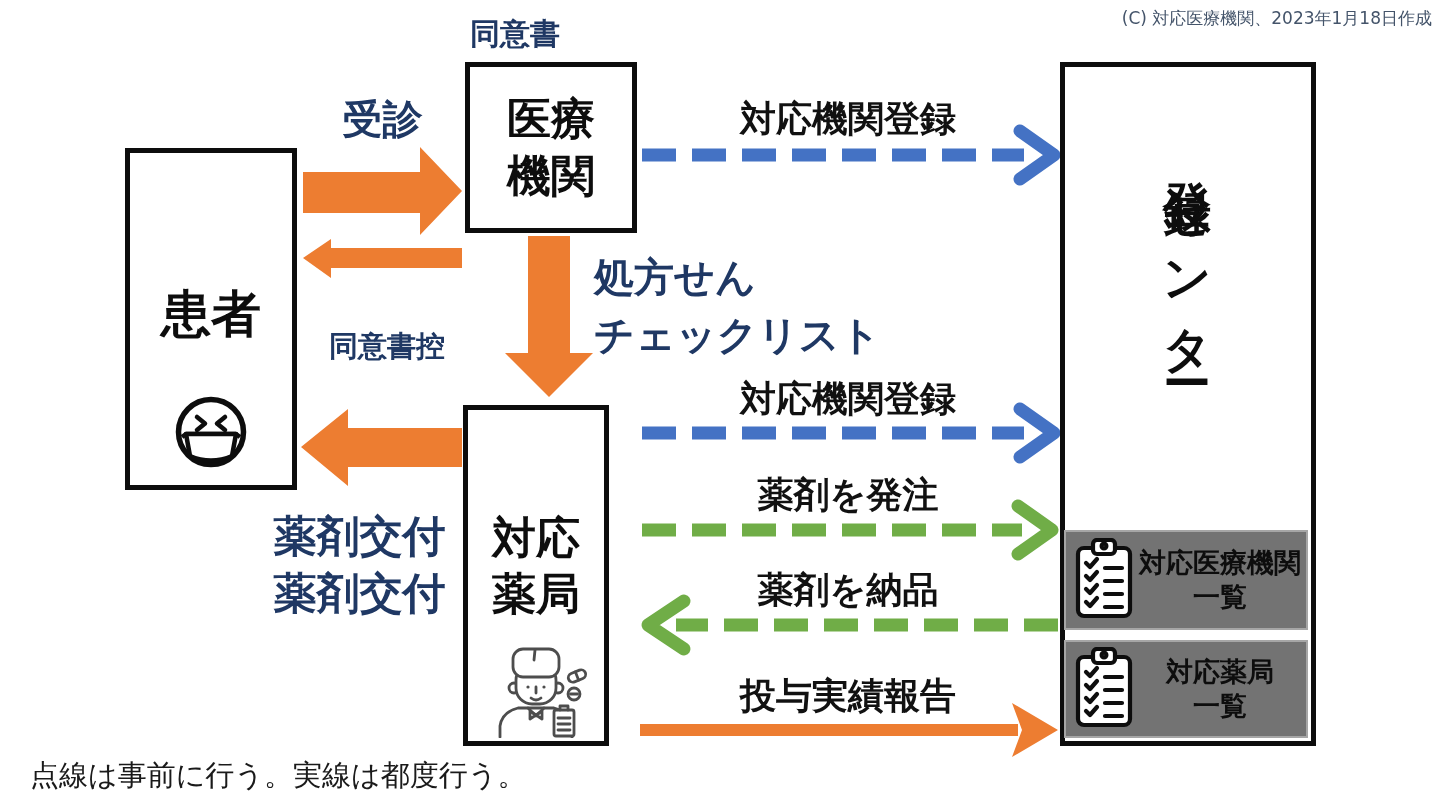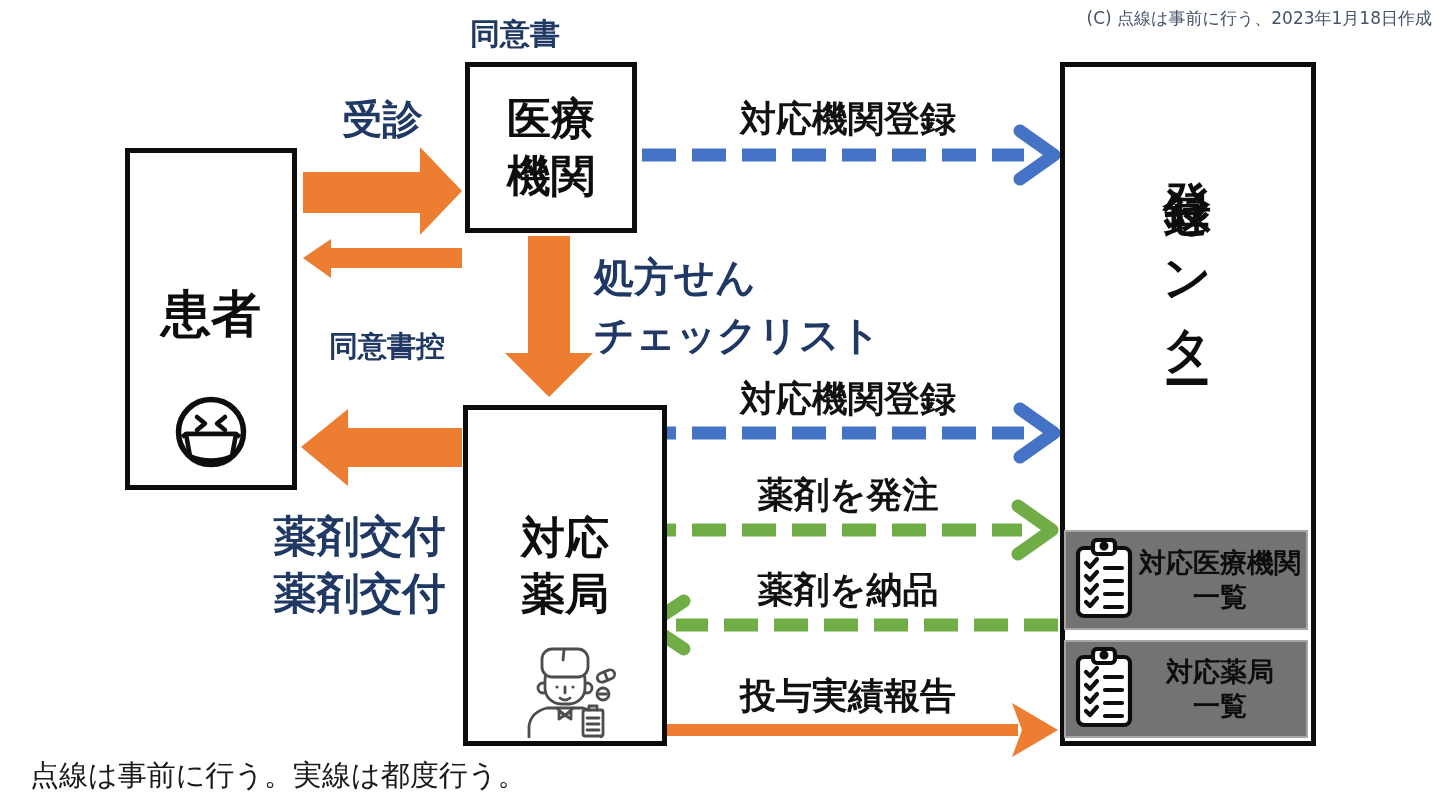--- a/index.html
+++ b/index.html
@@ -11,21 +11,21 @@
   body{font-family:"DejaVu Sans", sans-serif;}
   .stage{position:relative; width:1440px; height:810px; background:#fff; overflow:hidden;}
   .abs{position:absolute;}
   .arrows{left:0; top:0; pointer-events:none;}
 
   .copyright{top:7px; right:8px; font-size:17px; color:var(--muted); font-weight:400;}
 
   .box{border:5px solid #0d0d0d; background:#fff;}
   .box-medical{left:465px; top:62px; width:172px; height:171px; display:flex; align-items:center; justify-content:center;}
   .box-patient{left:125px; top:148px; width:172px; height:342px;}
-  .box-pharmacy{left:463px; top:405px; width:204px; height:341px;}
+  .box-pharmacy{left:463px; top:405px; width:146px; height:341px;}
   .box-center{left:1060px; top:62px; width:256px; height:684px;}
 
   .node-label{font-size:44px; font-weight:700; color:#0d0d0d; text-align:center; line-height:1.28;}
   .patient-label{position:absolute; top:128px; left:0; right:0; text-align:center; font-size:50px; font-weight:700; color:#0d0d0d;}
   .pharmacy-label{position:absolute; top:100px; left:0; right:0;}
   .patient-icon{position:absolute; bottom:14px; left:50%; transform:translateX(-50%);}
   .pharmacist-icon{position:absolute; bottom:3px; left:50%; transform:translateX(-50%);}
   .center-vlabel{position:absolute; top:76px; left:50%; transform:translateX(-50%);
     writing-mode:vertical-rl; font-size:48px; font-weight:700; letter-spacing:10px; color:#0d0d0d;}
 
@@ -79,21 +79,21 @@
       <line x1="1058" y1="625" x2="676" y2="625" style="stroke:var(--green)" stroke-width="13" stroke-dasharray="34 16"></line>
       <path d="M684,601 L648,625 L684,649" fill="none" style="stroke:var(--green)" stroke-width="13" stroke-linecap="round" stroke-linejoin="round"></path>
     </g>
 
     <g>
       <line x1="640" y1="730" x2="1018" y2="730" style="stroke:var(--orange)" stroke-width="12"></line>
       <polygon points="1058,730 1012,703 1022,730 1012,757" style="fill:var(--orange)"></polygon>
     </g>
   </svg>
 
-  <div class="abs copyright">(C) 点線は事前に行う、2023年1月18日作成</div>
+  <div class="abs copyright">(C) 対応医療機関、2023年1月18日作成</div>
 
   <div class="abs box box-patient">
     <div class="patient-label">患者</div>
     <svg class="patient-icon" width="78" height="78" viewBox="0 0 78 78">
       <circle cx="39" cy="39" r="32.5" fill="#fff" stroke="#0d0d0d" stroke-width="5.5"></circle>
       <path d="M25,24 L33,30.5 L25,37" fill="none" stroke="#0d0d0d" stroke-width="4.5" stroke-linecap="round" stroke-linejoin="round"></path>
       <path d="M53,24 L45,30.5 L53,37" fill="none" stroke="#0d0d0d" stroke-width="4.5" stroke-linecap="round" stroke-linejoin="round"></path>
       <path d="M10,44 L14,41 L64,41 L68,44" fill="none" stroke="#0d0d0d" stroke-width="4.5" stroke-linejoin="round"></path>
       <path d="M14,41 L64,41 L60,63 Q39,72 18,63 Z" fill="#fff" stroke="#0d0d0d" stroke-width="4.5" stroke-linejoin="round"></path>
     </svg>

